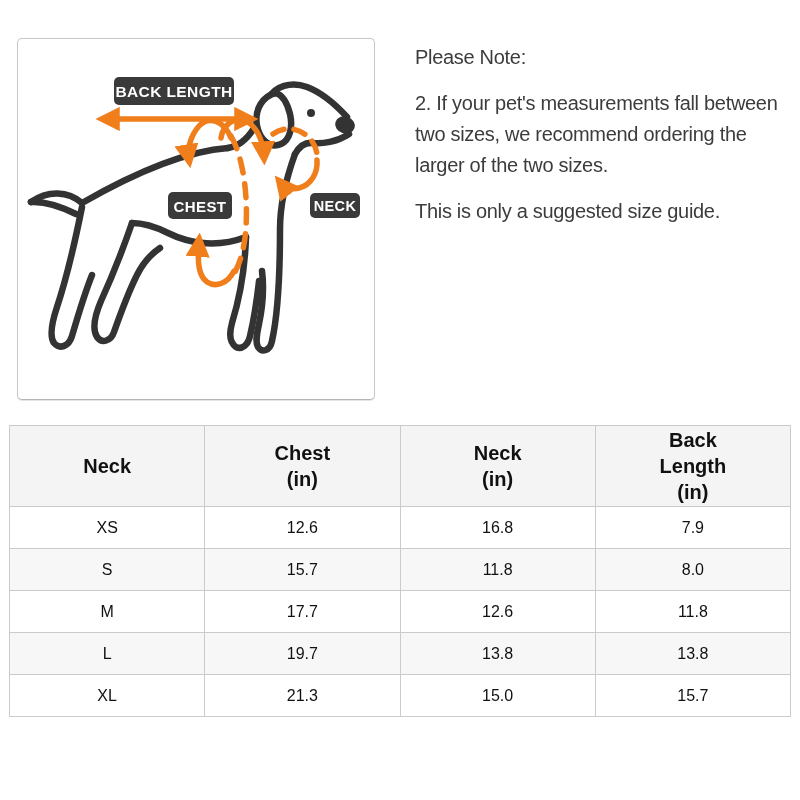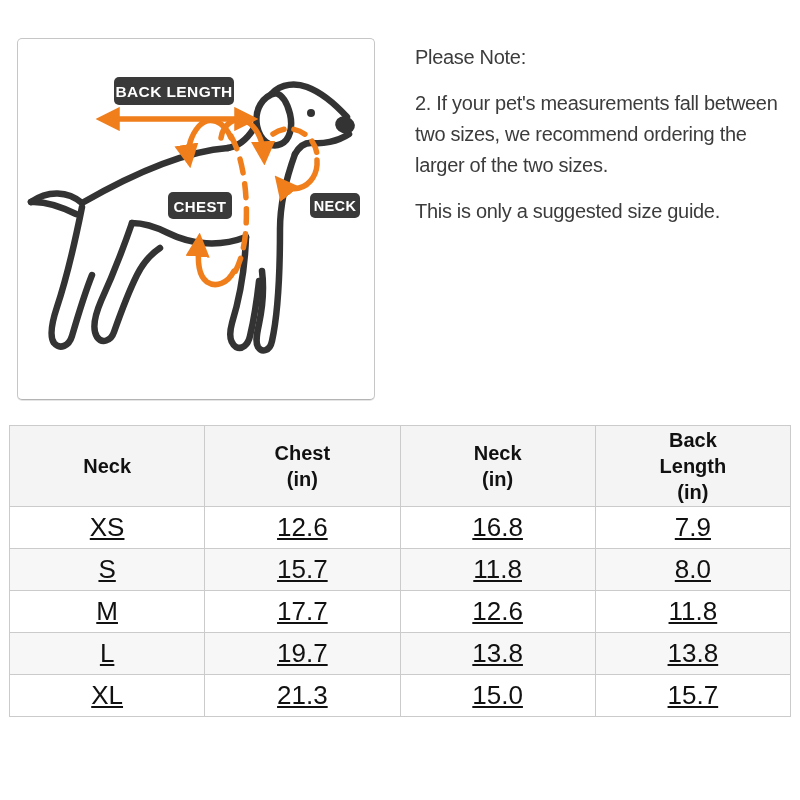--- a/index.html
+++ b/index.html
@@ -63,24 +63,23 @@
     height: 81px;
     background: #f4f4f4;
     font-size: 20px;
     font-weight: bold;
     line-height: 26px;
     white-space: pre-line;
     vertical-align: middle;
   }
   table.size-chart td {
     height: 42px;
-    font-size: 26px;
+    font-size: 16px;
     background: #ffffff;
     vertical-align: middle;
-    text-decoration: underline;
   }
   table.size-chart tbody tr:nth-child(even) td { background: #f7f7f7; }
 </style>
 </head>
 <body>
 
 <div class="page">
 
   <div class="diagram-box">
     <svg viewBox="0 0 356 360" xmlns="http://www.w3.org/2000/svg">

